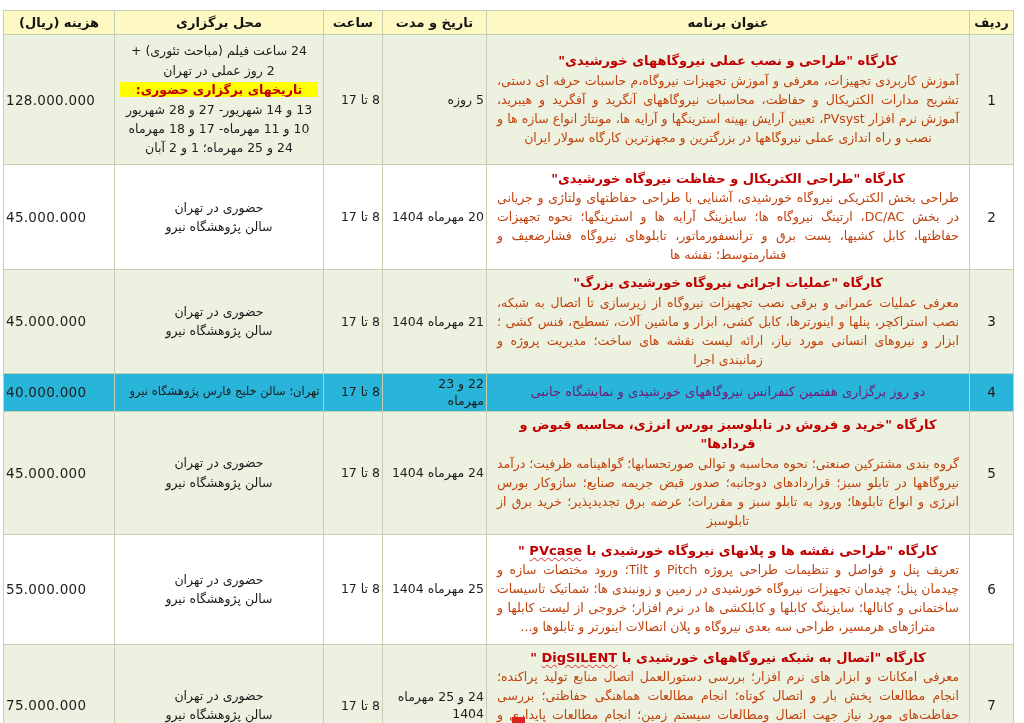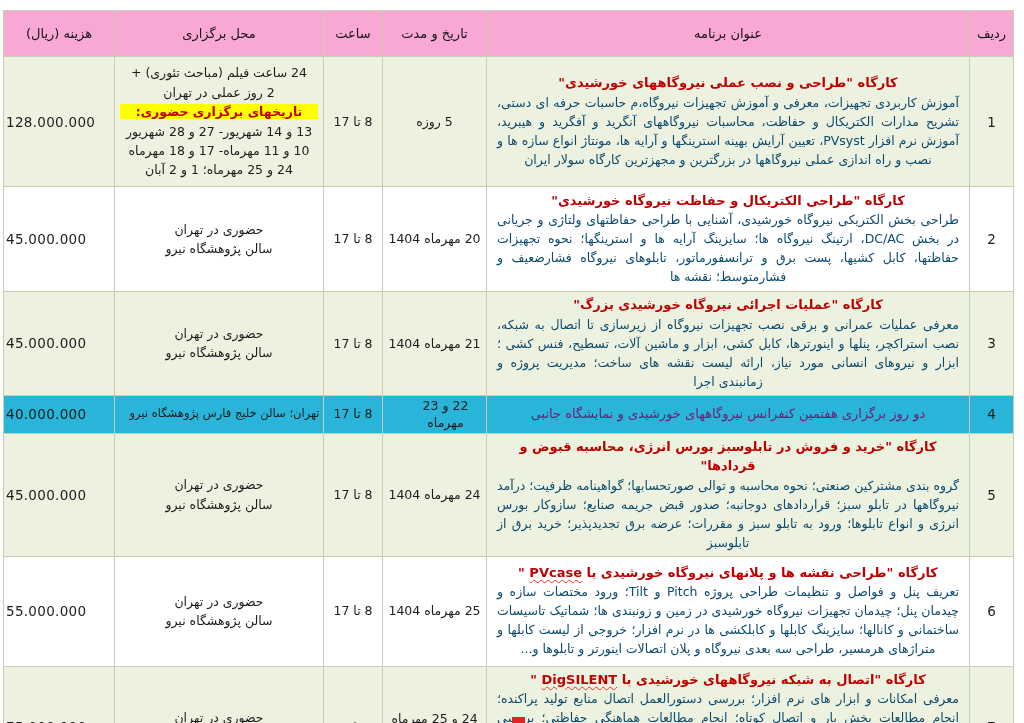--- a/index.html
+++ b/index.html
@@ -13,50 +13,50 @@
     color:#1d1d1d;
   }
   .wrap{padding:10px 10px 0 4px;}
   table{
     border-collapse:collapse;
     table-layout:fixed;
     width:1010px;
   }
   th,td{border:1px solid #c6cfb4;}
   thead th{
-    background:#f9a8d4;
+    background:#fef9c3;
     color:#141414;
     font-size:13px;
-    font-weight:normal;
-    padding:14px 4px;
+    font-weight:bold;
+    padding:3px 4px;
     height:17px;
   }
   td{vertical-align:middle;padding:1px 2px;}
   tr.tint td{background:#edf2e0;}
   tr.white td{background:#ffffff;}
   tr.cyan td{background:#29b4d9;}
   tbody tr:nth-child(1){height:130px;}
   tbody tr:nth-child(2){height:105px;}
   tbody tr:nth-child(3){height:90px;}
   tbody tr:nth-child(4){height:33px;}
   tbody tr:nth-child(5){height:96px;}
   tbody tr:nth-child(6){height:110px;}
   tbody tr:nth-child(7){height:117px;}
   td.num{text-align:center;font-size:13.5px;}
-  td.date,td.time{text-align:center;font-size:12.5px;line-height:1.4;}
+  td.date,td.time{font-size:12.5px;line-height:1.4;}
   td.venue{text-align:center;font-size:12.5px;line-height:1.55;margin-top:12px;}
   td.cost{text-align:left;font-size:13.5px;letter-spacing:.3px;}
   .title{
     color:#c00000;font-weight:bold;text-align:center;
     font-size:13px;line-height:1.5;padding:2px 6px 0;
   }
   .body{
     font-size:12.5px;line-height:1.52;
     text-align:justify;text-align-last:center;
-    color:#0c4a6e;padding:0 8px 3px;
+    color:#c2410c;padding:0 8px 3px;
   }
   .conf{
     color:#701a75;font-weight:normal;text-align:center;
     font-size:13px;line-height:1.4;
   }
   tr.cyan td.venue{font-size:11.5px;padding-left:13px;}
   tr.cyan td.date{font-weight:bold;}
   .hl{background:#ffff00;color:#c00000;font-weight:bold;padding:0 16px;}
   .wavy{
     text-decoration-line:underline;

